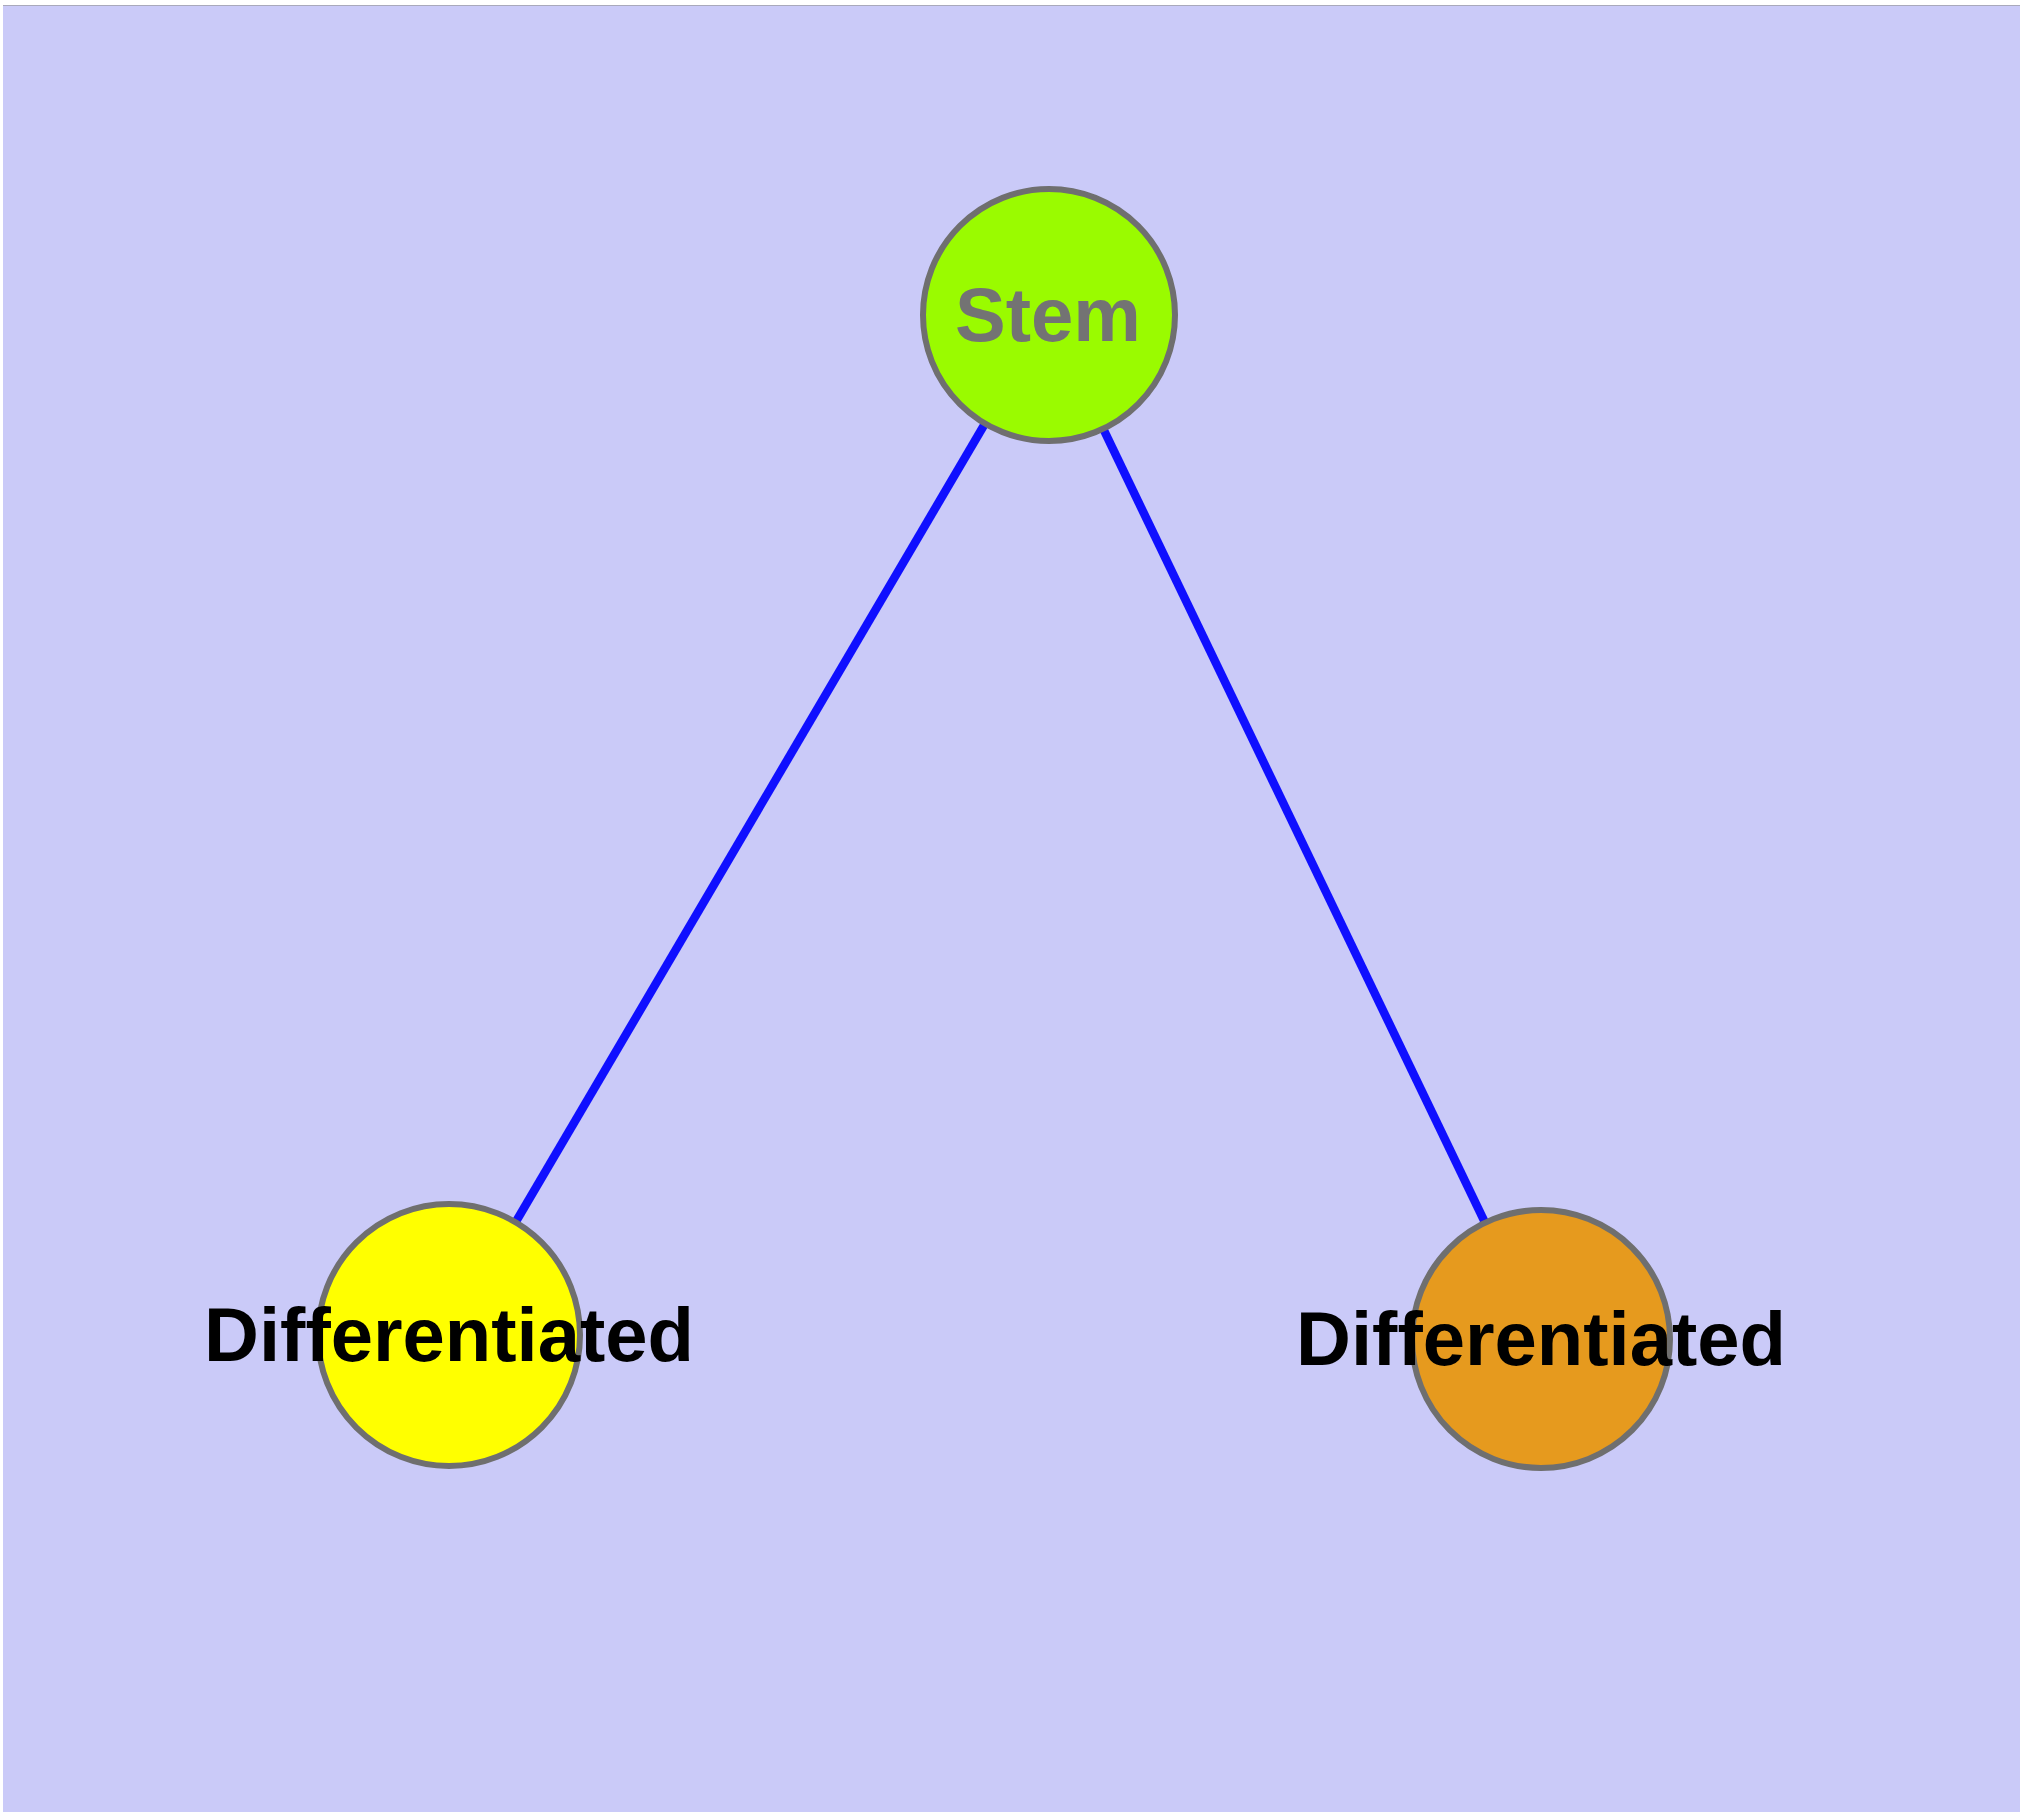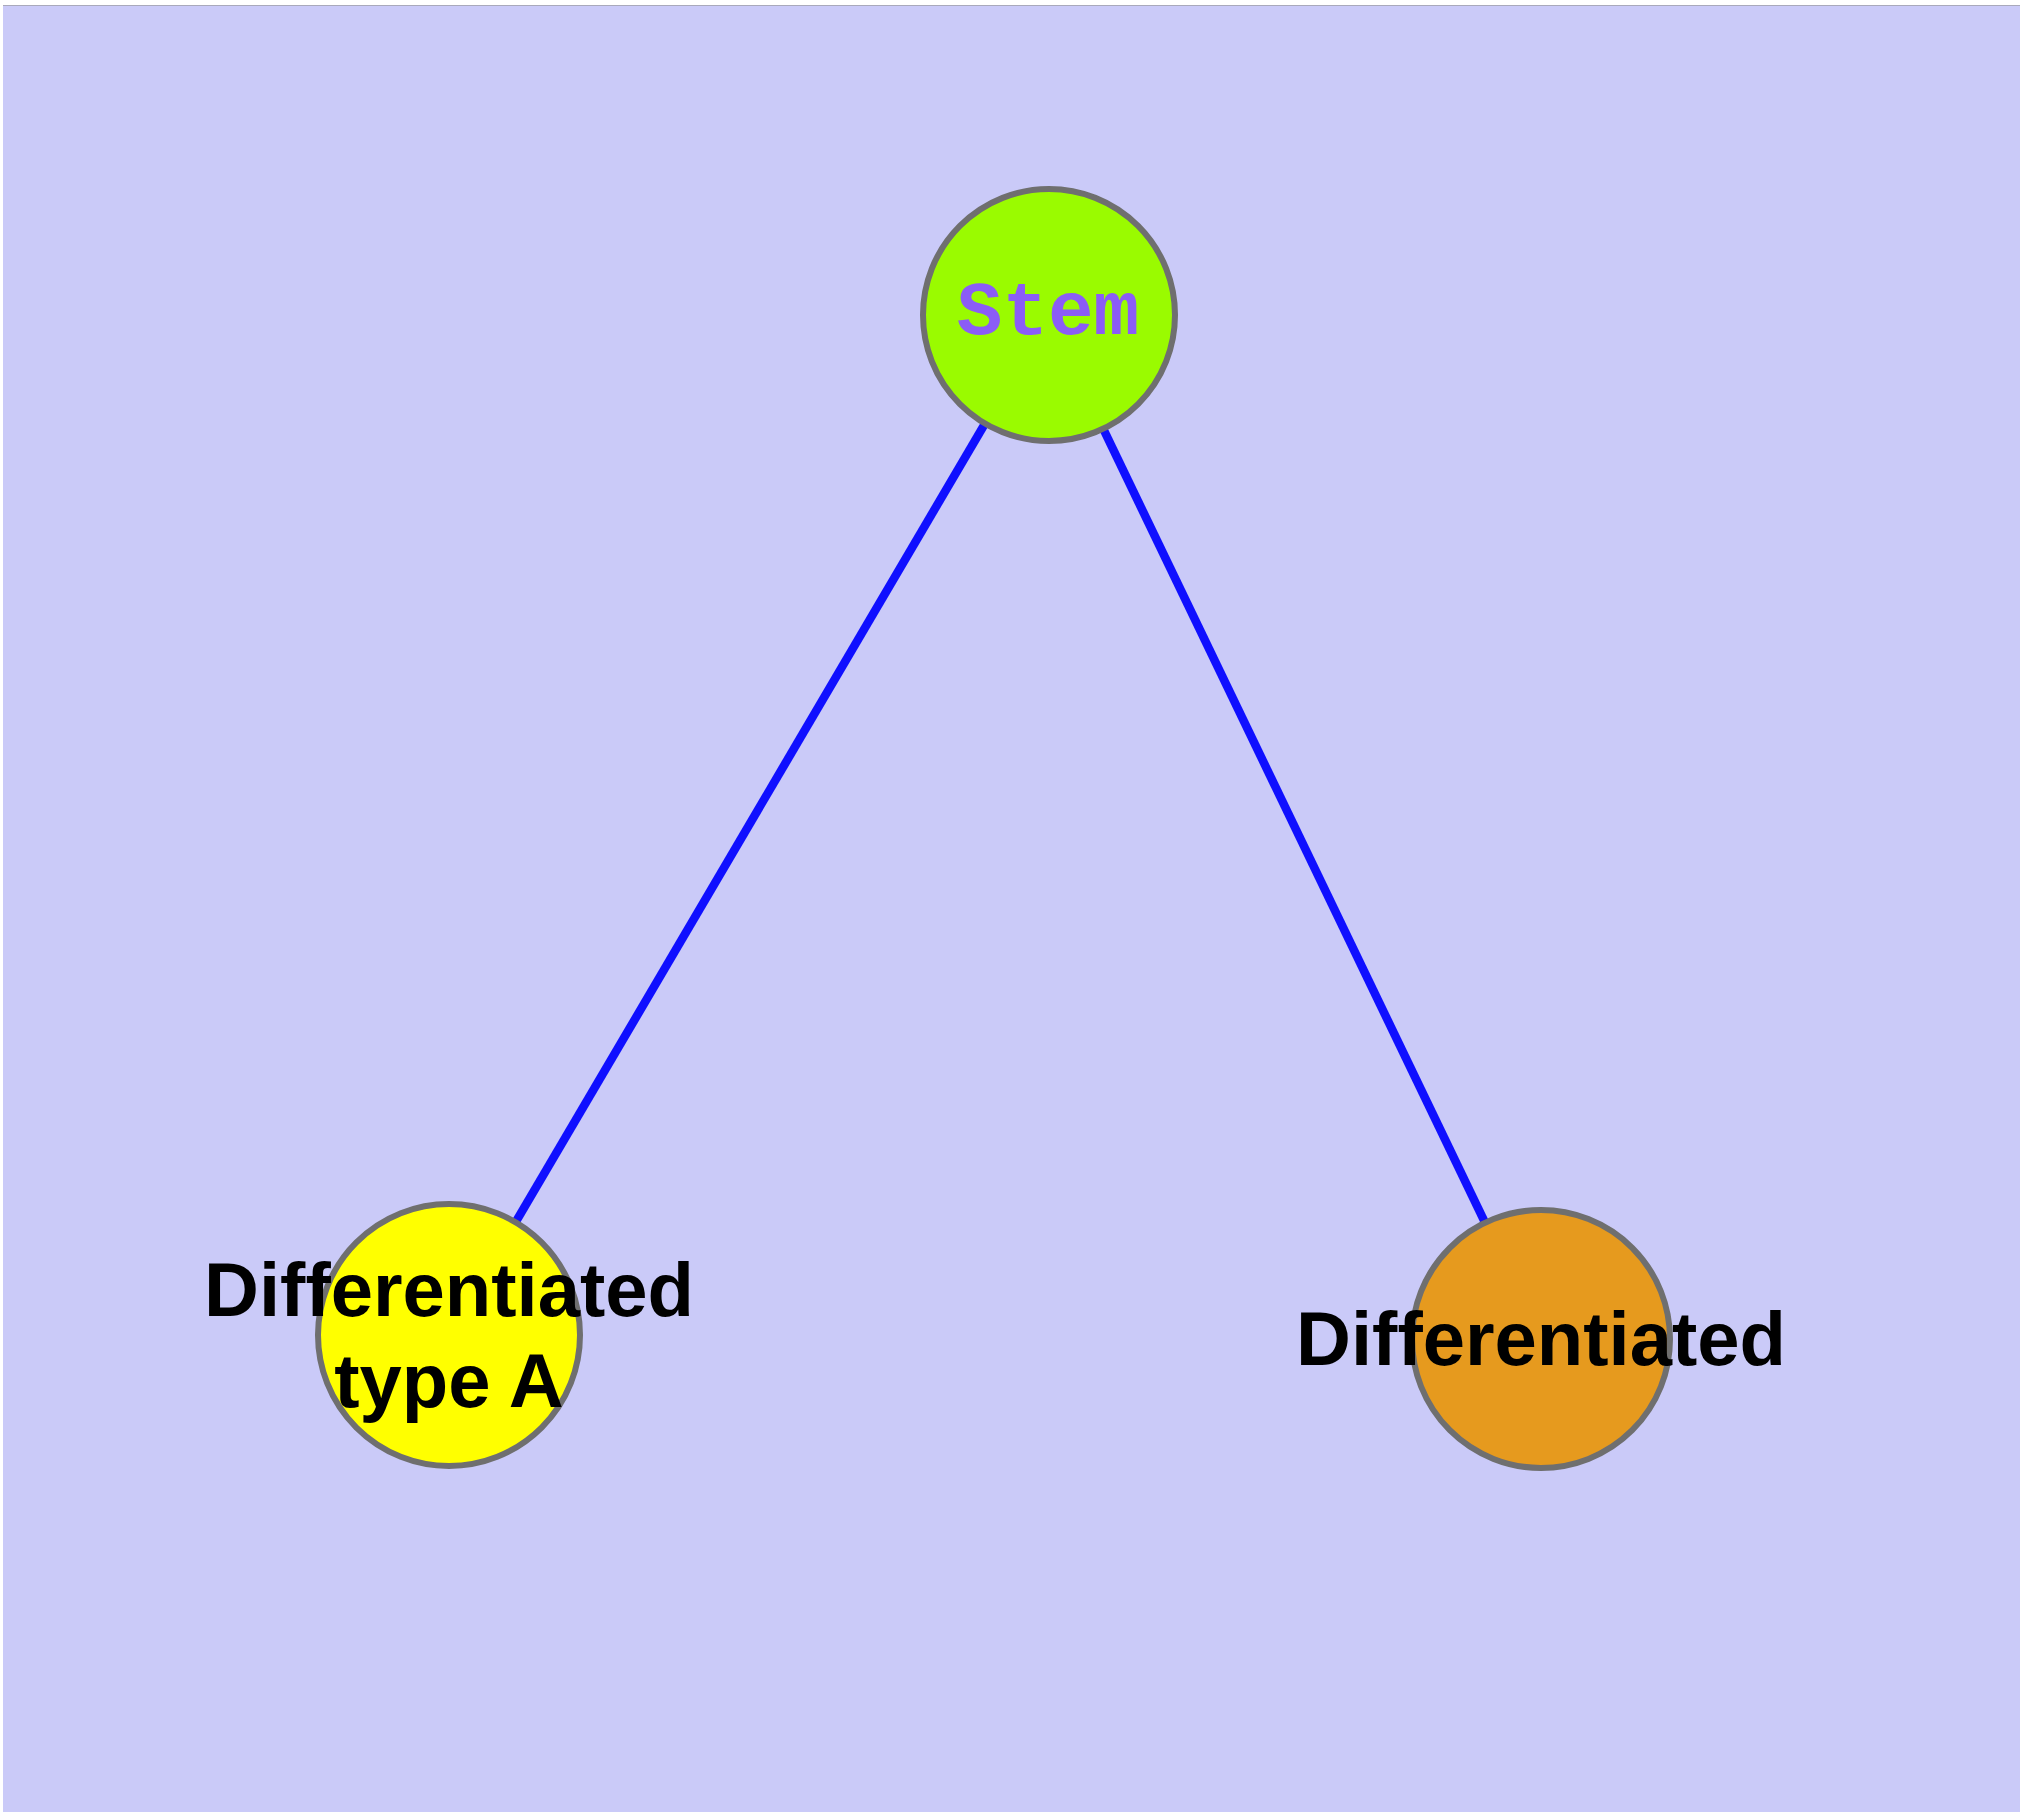--- a/index.html
+++ b/index.html
@@ -71,27 +71,26 @@
 
   <svg class="edges" viewBox="0 0 2384 2138" xmlns="http://www.w3.org/2000/svg">
     <line class="edge" x1="1237" y1="372" x2="530" y2="1575" stroke="#0F0FFF" stroke-width="10"></line>
     <line class="edge" x1="1237" y1="372" x2="1818" y2="1580" stroke="#0F0FFF" stroke-width="10"></line>
   </svg>
 
   <div class="node" id="node-stem" style="background: rgb(154, 251, 0); border-color: rgb(111, 111, 111); border-width: 6.8px;"></div>
   <div class="node" id="node-a" style="background: rgb(255, 255, 0); border-color: rgb(111, 111, 111); border-width: 6.8px;"></div>
   <div class="node" id="node-b" style="background: rgb(230, 154, 30); border-color: rgb(111, 111, 111); border-width: 6.8px;"></div>
 
-  <div class="node-label" id="label-stem" style="color: #8b5cf6; font-family: Liberation Mono, monospace;">
+  <div class="node-label" id="label-stem" style="color: #737373;">
     <span class="line">Stem</span>
   </div>
 
   <div class="node-label" id="label-a" style="color: rgb(0, 0, 0);">
     <span class="line">Differentiated</span>
-    <span class="line">type A</span>
   </div>
 
   <div class="node-label" id="label-b" style="color: rgb(0, 0, 0);">
     <span class="line">Differentiated</span>
   </div>
 
 </div>
 
 
 </body></html>

